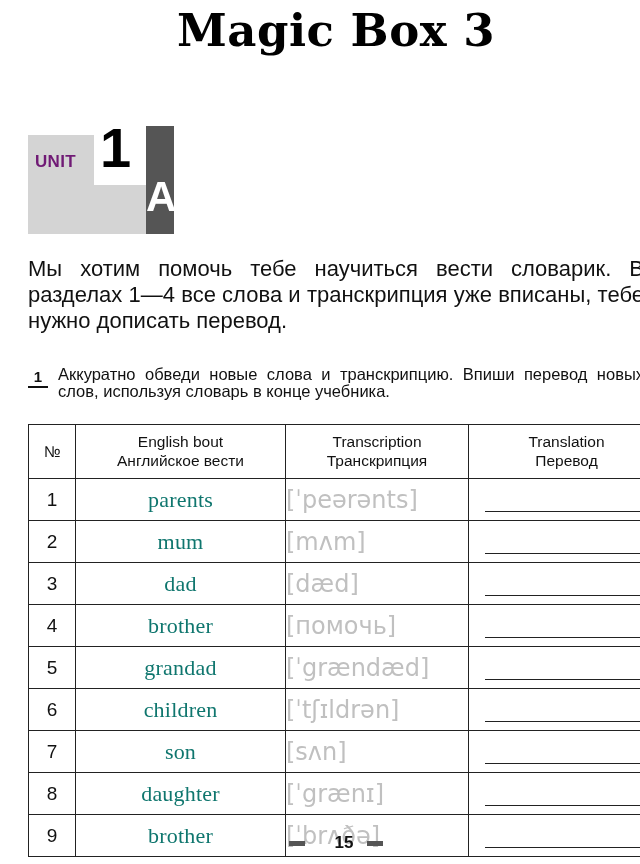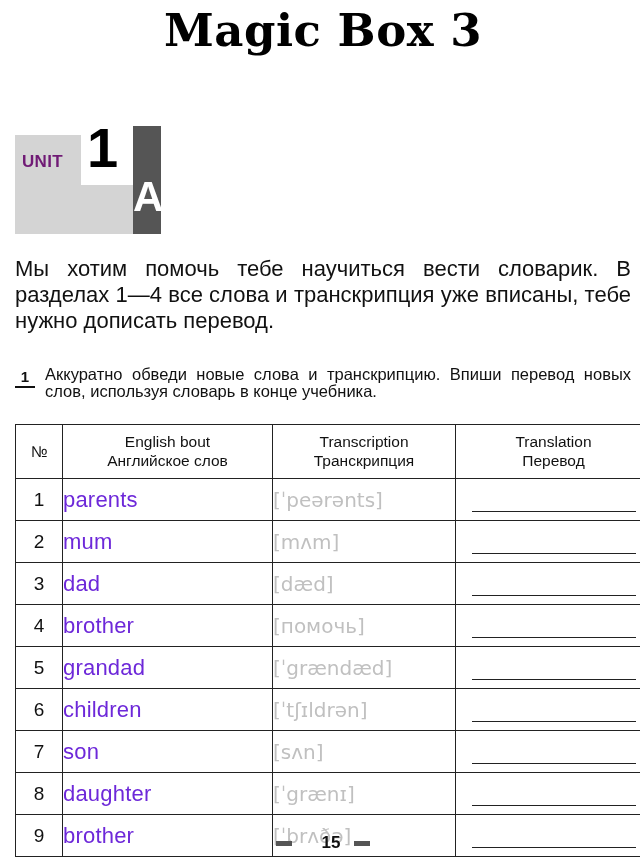--- a/index.html
+++ b/index.html
@@ -11,21 +11,21 @@
     width: 640px;
     height: 864px;
     position: relative;
     font-family: "Liberation Sans", sans-serif;
     color: #111111;
     overflow: hidden;
   }
 
   .page {
     position: absolute;
-    left: 3px; top: 0;
+    left: 16px; top: 0;
     width: 516px;
     height: 864px;
   }
 
   
   .book-title {
     position: absolute;
     left: 0;
     top: 4px;
     width: 640px;
@@ -194,27 +194,28 @@
     vertical-align: middle;
   }
   .cell-no {
     text-align: center;
     font-size: 19px;
     color: #111;
   }
   .cell-word {
     padding-left: 22px;
     font-size: 22px;
-    color: #6d28d9;
-    font-family: Liberation Sans, sans-serif;
+    color: #0f766e;
+    font-family: Liberation Serif, serif;
     letter-spacing: 0.2px;
+    text-align: center;
   }
   .cell-trans {
     padding-left: 16px;
-    font-size: 20px;
+    font-size: 24px;
     color: #c0c0c0;
     font-family: "DejaVu Sans", sans-serif;
   }
   .cell-ru {
     padding: 0;
   }
   .answer-line {
     width: 164px;
     margin: 0 auto;
     border-bottom: 1.5px solid #222;
@@ -272,21 +273,21 @@
   </div>
 
   <table class="vtable">
     <thead>
       <tr>
         <th class="col-no">
           <div>№</div>
         </th>
         <th class="col-word">
           <div>English bout</div>
-          <div>Английское слов</div>
+          <div>Английское вести</div>
         </th>
         <th class="col-trans">
           <div>Transcription</div>
           <div>Транскрипция</div>
         </th>
         <th class="col-ru">
           <div>Translation</div>
           <div>Перевод</div>
         </th>
       </tr>

